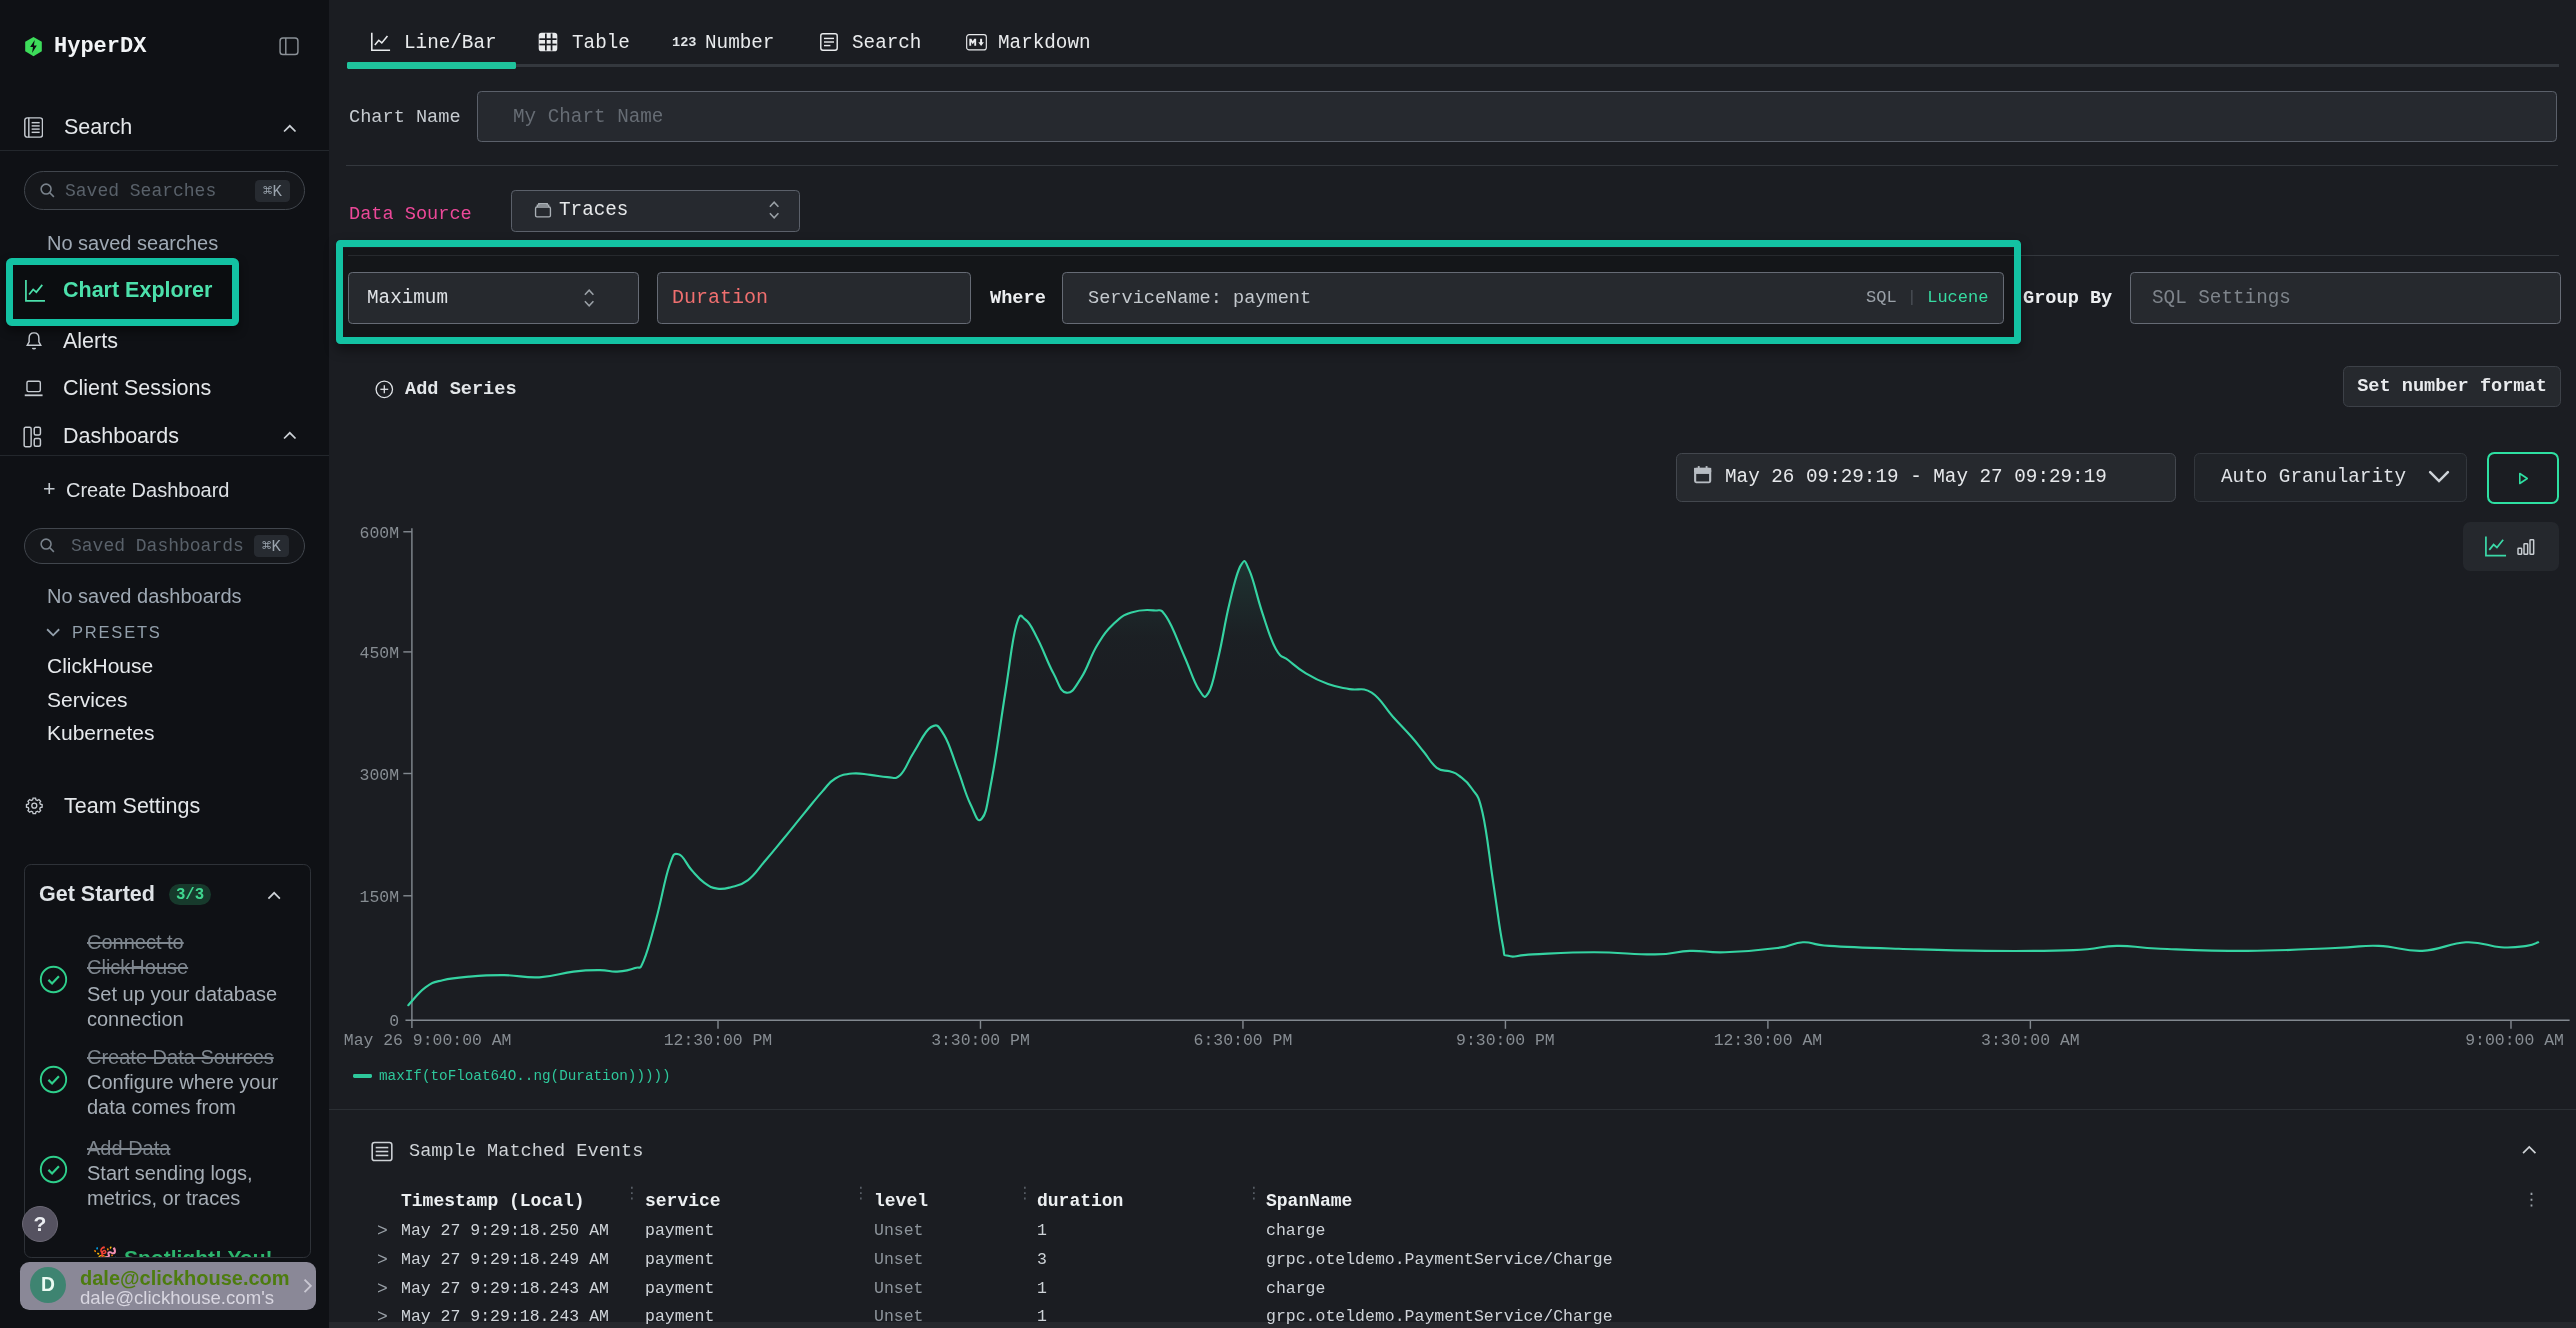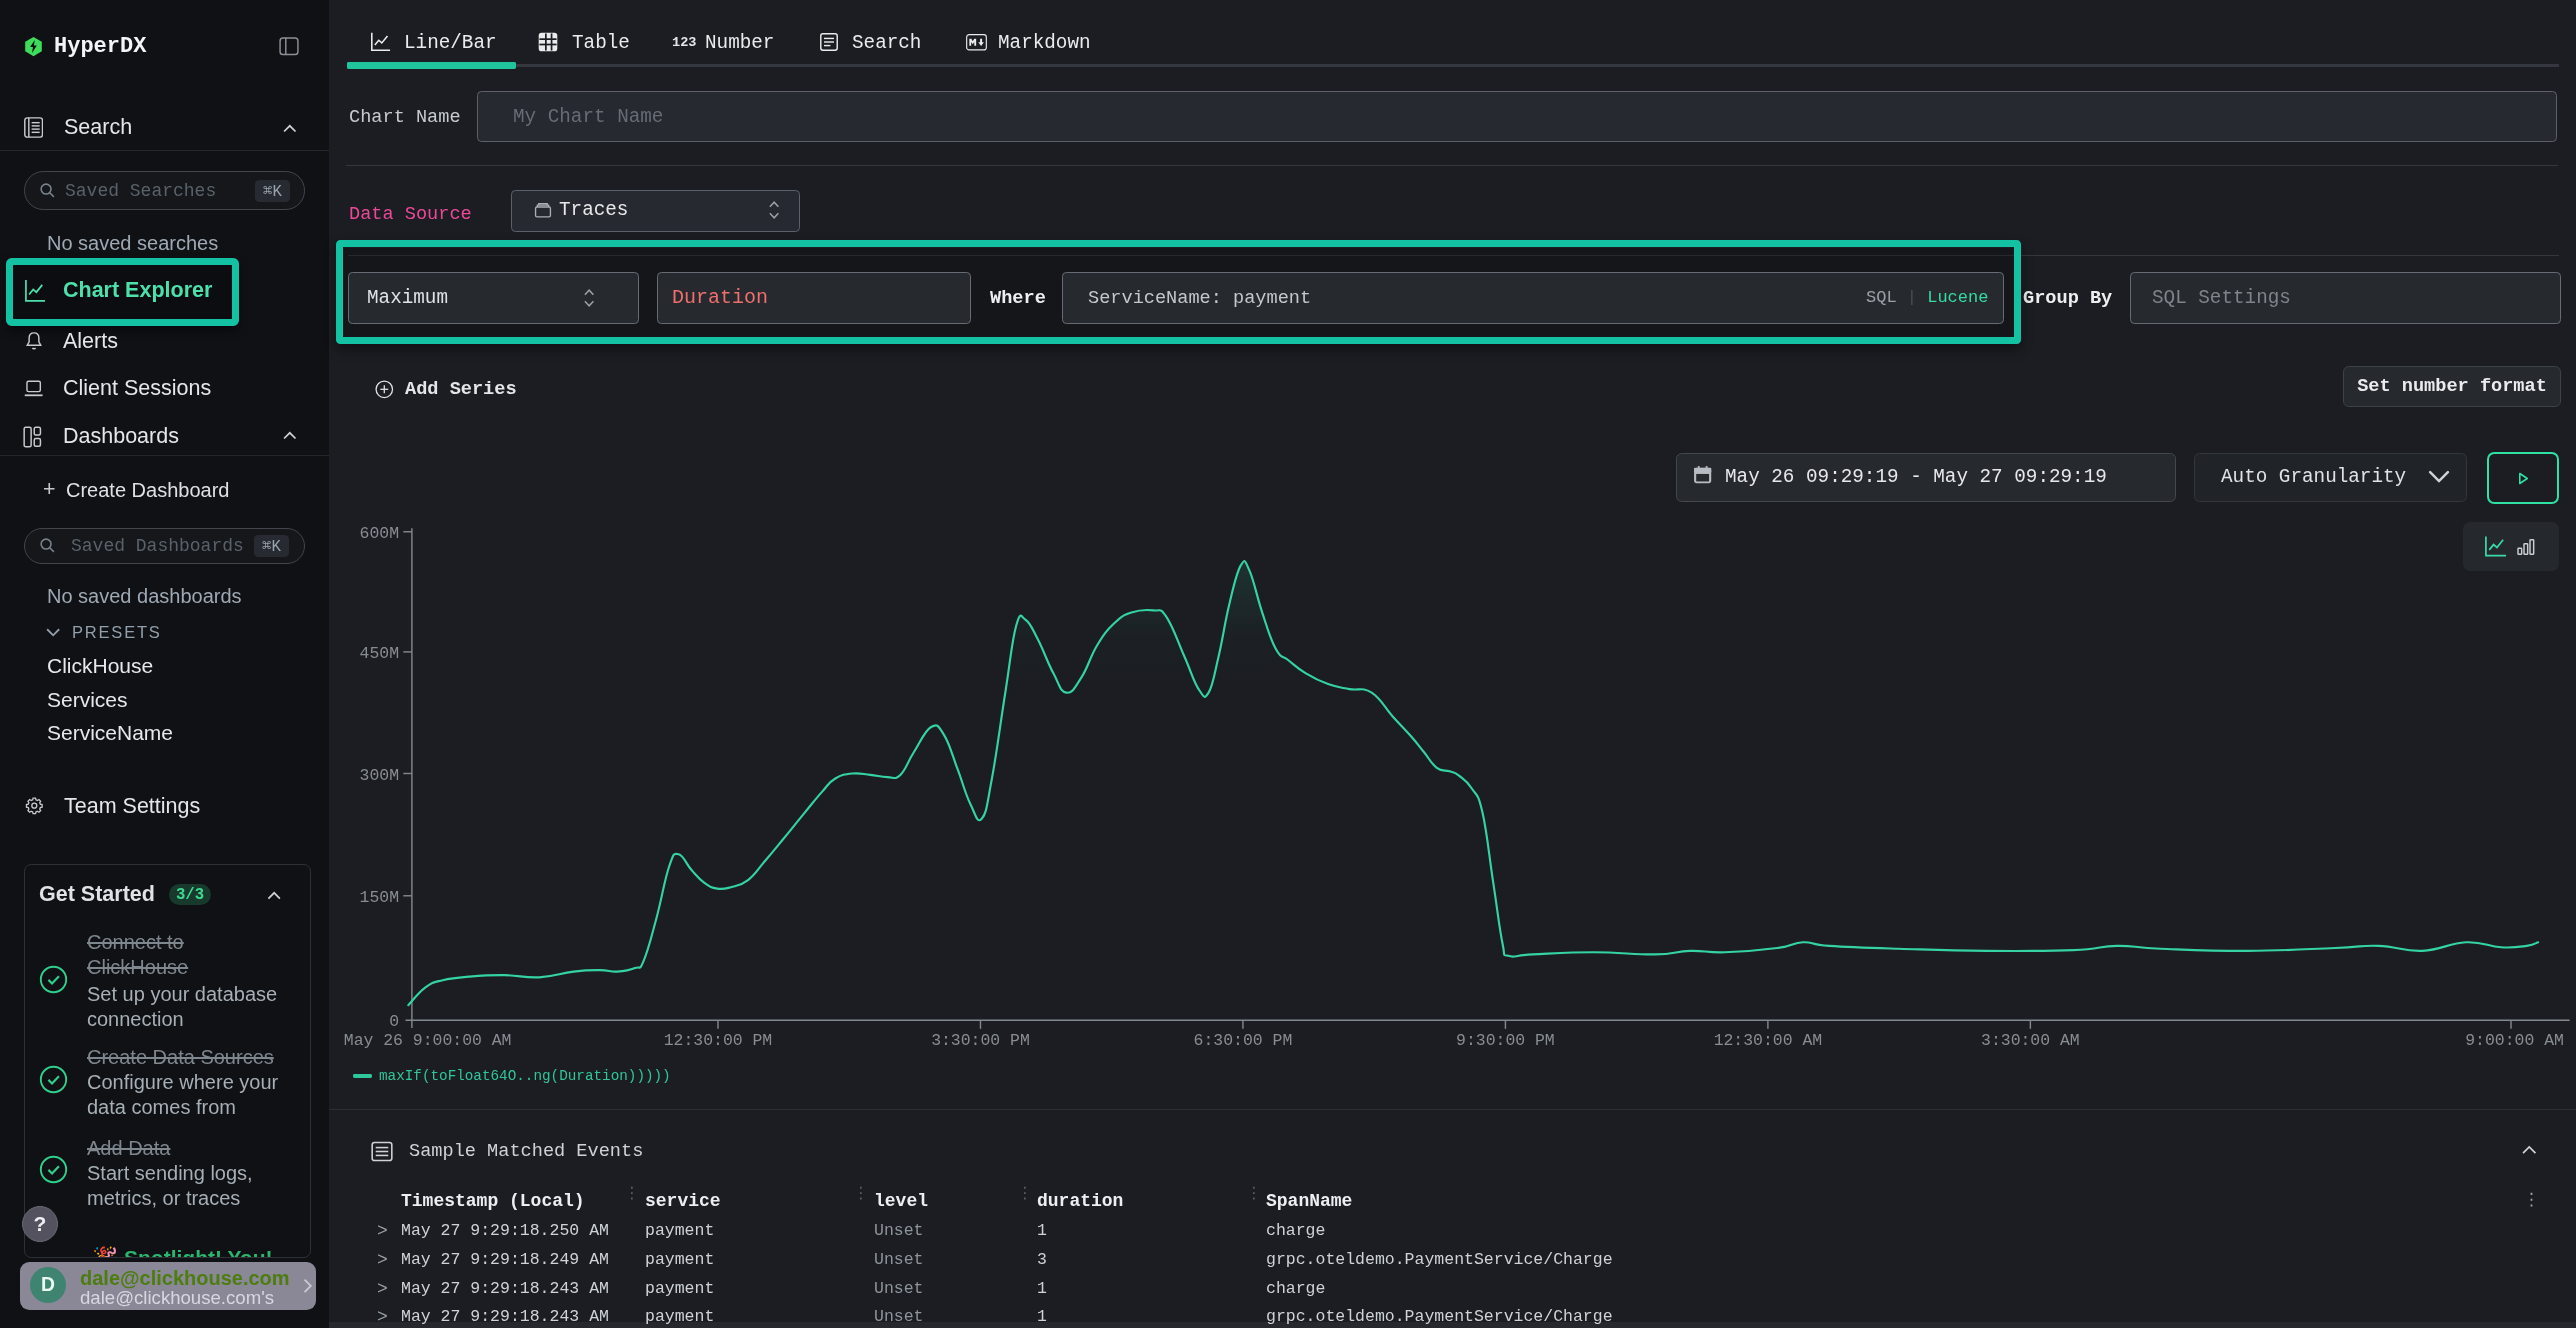--- a/index.html
+++ b/index.html
@@ -93,21 +93,21 @@
   <div class="abs mono ctr" style="left:254px;top:535px;width:35px;height:21.5px;border-radius:4.3px;background:#272b31;color:#9aa3ad;font-size:15.7px;justify-content:center;">⌘K</div>
 
   <div class="abs ctr" style="left:47px;top:586px;height:20px;font-size:20px;color:#9fa9b4;">No saved dashboards</div>
 
   <svg class="abs" style="left:46px;top:628px;" width="14.3" height="9.3" viewBox="0 0 19 12" fill="none" stroke="#93a0ac" stroke-width="2.4">
       <path d="M1.5 1.5 L9.5 9.5 L17.5 1.5"></path>
     </svg>
   <div class="abs ctr" style="left:72px;top:624px;height:17px;font-size:16.5px;letter-spacing:1.8px;color:#93a0ac;">PRESETS</div>
   <div class="abs ctr" style="left:47px;top:656px;height:20px;font-size:21px;color:#e6e9ec;">ClickHouse</div>
   <div class="abs ctr" style="left:47px;top:690px;height:20px;font-size:21px;color:#e6e9ec;">Services</div>
-  <div class="abs ctr" style="left:47px;top:723px;height:20px;font-size:21px;color:#e6e9ec;">ServiceName</div>
+  <div class="abs ctr" style="left:47px;top:723px;height:20px;font-size:21px;color:#e6e9ec;">Kubernetes</div>
 
   <svg class="abs" style="left:25px;top:796px;" width="18.6" height="19.3" viewBox="0 0 24 24" fill="none" stroke="#c6cbd1" stroke-width="1.7">
     <circle cx="12" cy="12" r="3.2"></circle>
     <path d="M10.4 2.2 h3.2 l.5 2.3 a7.6 7.6 0 0 1 1.9 .8 l2-1.2 2.2 2.2-1.2 2a7.6 7.6 0 0 1 .8 1.9 l2.3 .5 v3.2 l-2.3 .5 a7.6 7.6 0 0 1-.8 1.9 l1.2 2-2.2 2.2-2-1.2a7.6 7.6 0 0 1-1.9 .8 l-.5 2.3 h-3.2 l-.5-2.3 a7.6 7.6 0 0 1-1.9-.8 l-2 1.2-2.2-2.2 1.2-2 a7.6 7.6 0 0 1-.8-1.9 l-2.3-.5 v-3.2 l2.3-.5 a7.6 7.6 0 0 1 .8-1.9 l-1.2-2 2.2-2.2 2 1.2 a7.6 7.6 0 0 1 1.9-.8 z"></path>
   </svg>
   <div class="abs ctr" style="left:64px;top:796px;height:21.5px;font-size:21.5px;color:#e4e7ea;">Team Settings</div>
 
   <div class="abs" style="left:24px;top:864px;width:287px;height:394px;border:1.4px solid #2e3238;border-radius:7.2px;"></div>
   <div class="abs ctr" style="left:39px;top:884px;height:21.5px;font-size:21.5px;font-weight:bold;color:#dfe3e7;">Get Started</div>
   <div class="abs mono ctr" style="left:169px;top:884px;width:42px;height:21px;border-radius:10.7px;background:#173a2c;color:#3fd68f;font-size:15.7px;font-weight:bold;justify-content:center;">3/3</div>

